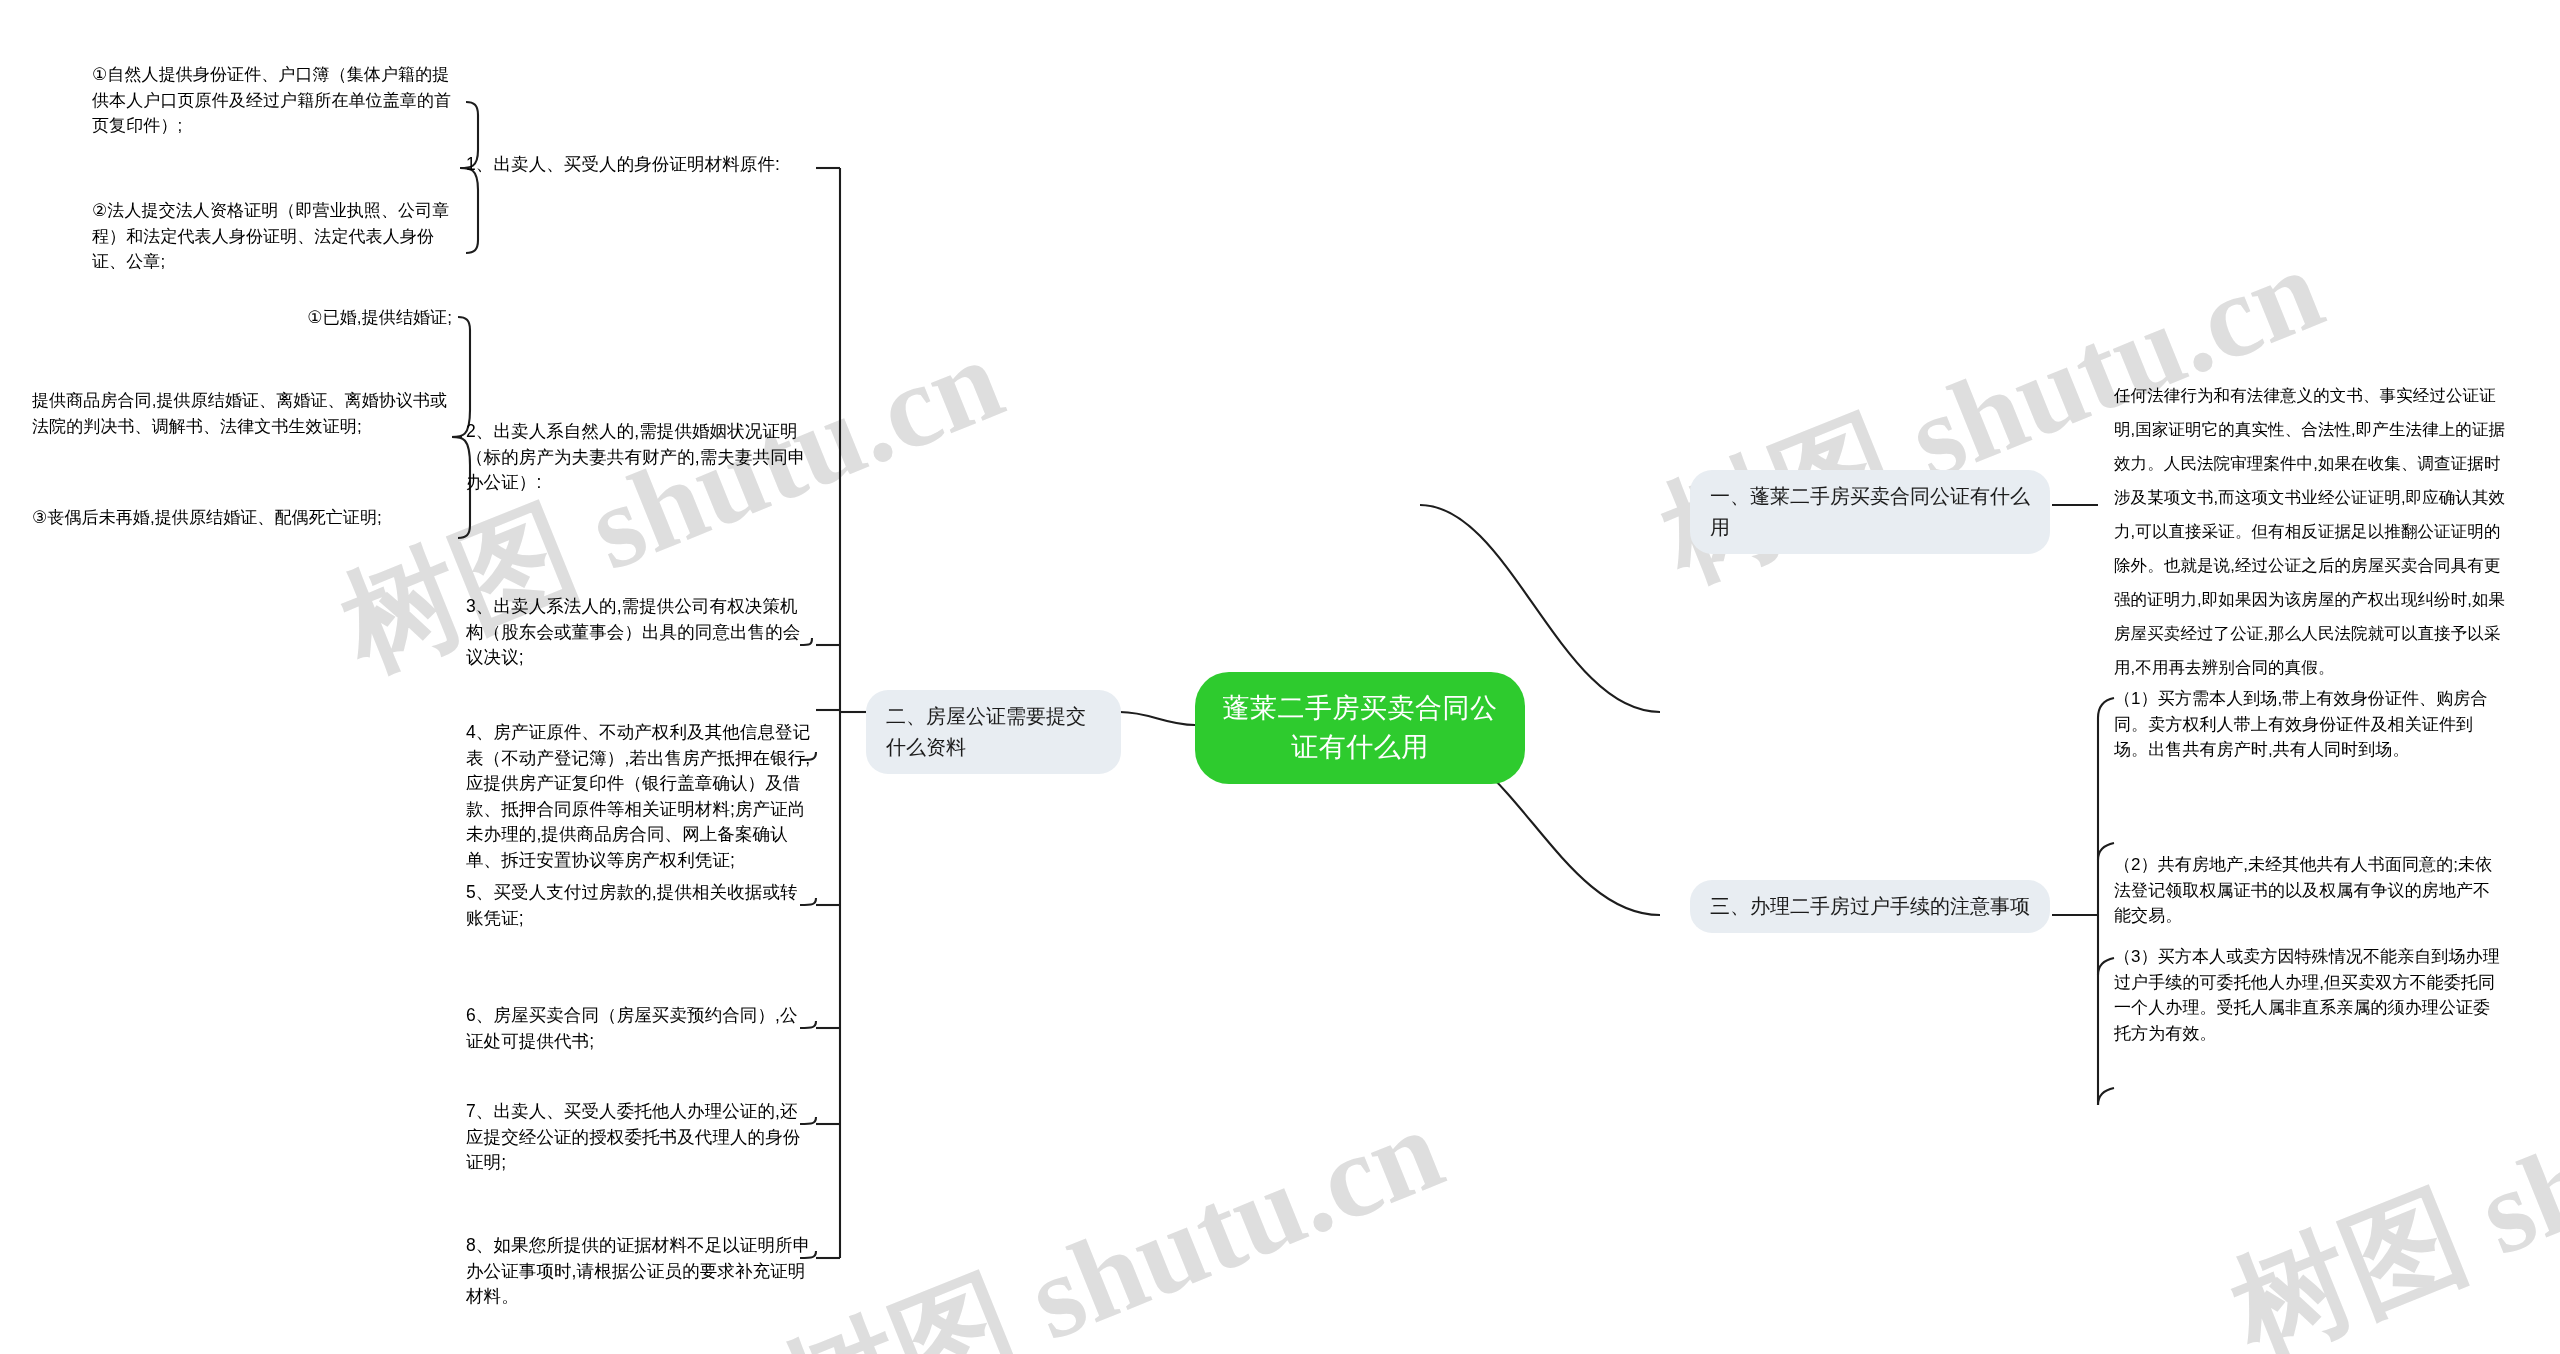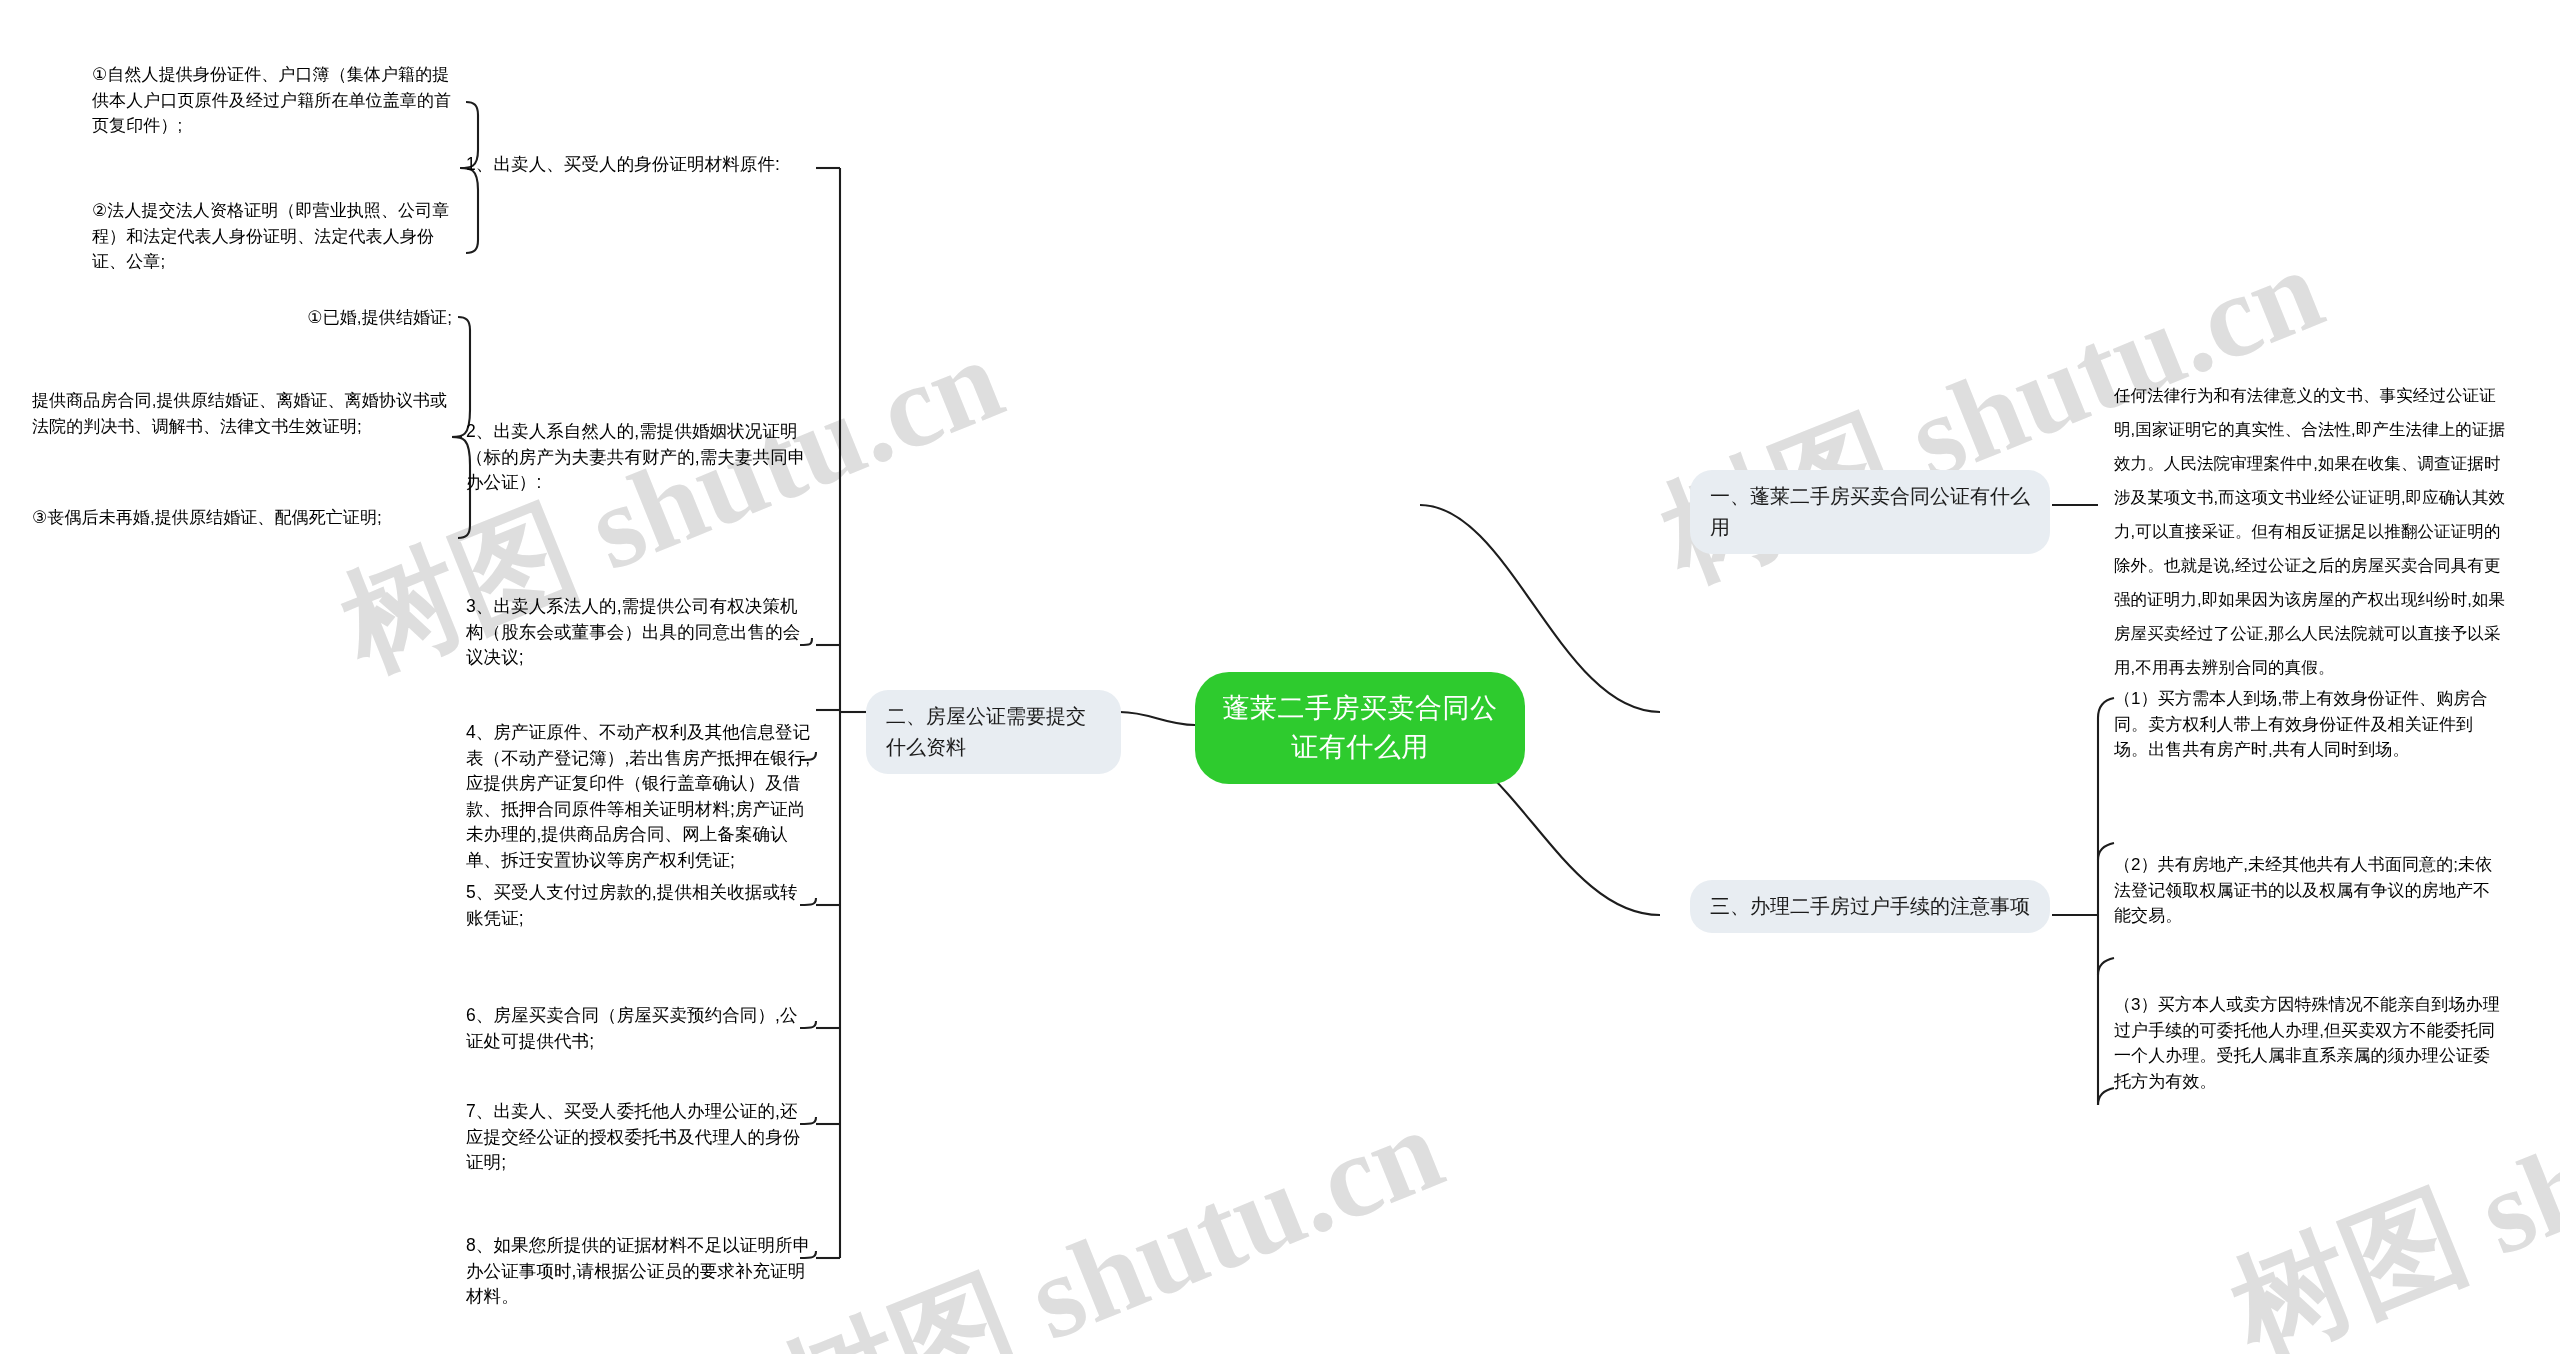--- a/index.html
+++ b/index.html
@@ -208,18 +208,18 @@
   </div>
 
   <div class="node leaf right-note" style="left:2114px; top:686px; width:392px;">
     <span>（1）买方需本人到场,带上有效身份证件、购房合同。卖方权利人带上有效身份证件及相关证件到场。出售共有房产时,共有人同时到场。</span>
   </div>
 
   <div class="node leaf right-note" style="left:2114px; top:843px; width:392px;margin-top:9px;">
     <span>（2）共有房地产,未经其他共有人书面同意的;未依法登记领取权属证书的以及权属有争议的房地产不能交易。</span>
   </div>
 
-  <div class="node leaf right-note" style="left:2114px; top:944px; width:392px;margin-top:48px;">
+  <div class="node leaf right-note" style="left:2114px; top:944px; width:392px;">
     <span>（3）买方本人或卖方因特殊情况不能亲自到场办理过户手续的可委托他人办理,但买卖双方不能委托同一个人办理。受托人属非直系亲属的须办理公证委托方为有效。</span>
   </div>
 
 
 </div>
 
 </body></html>

